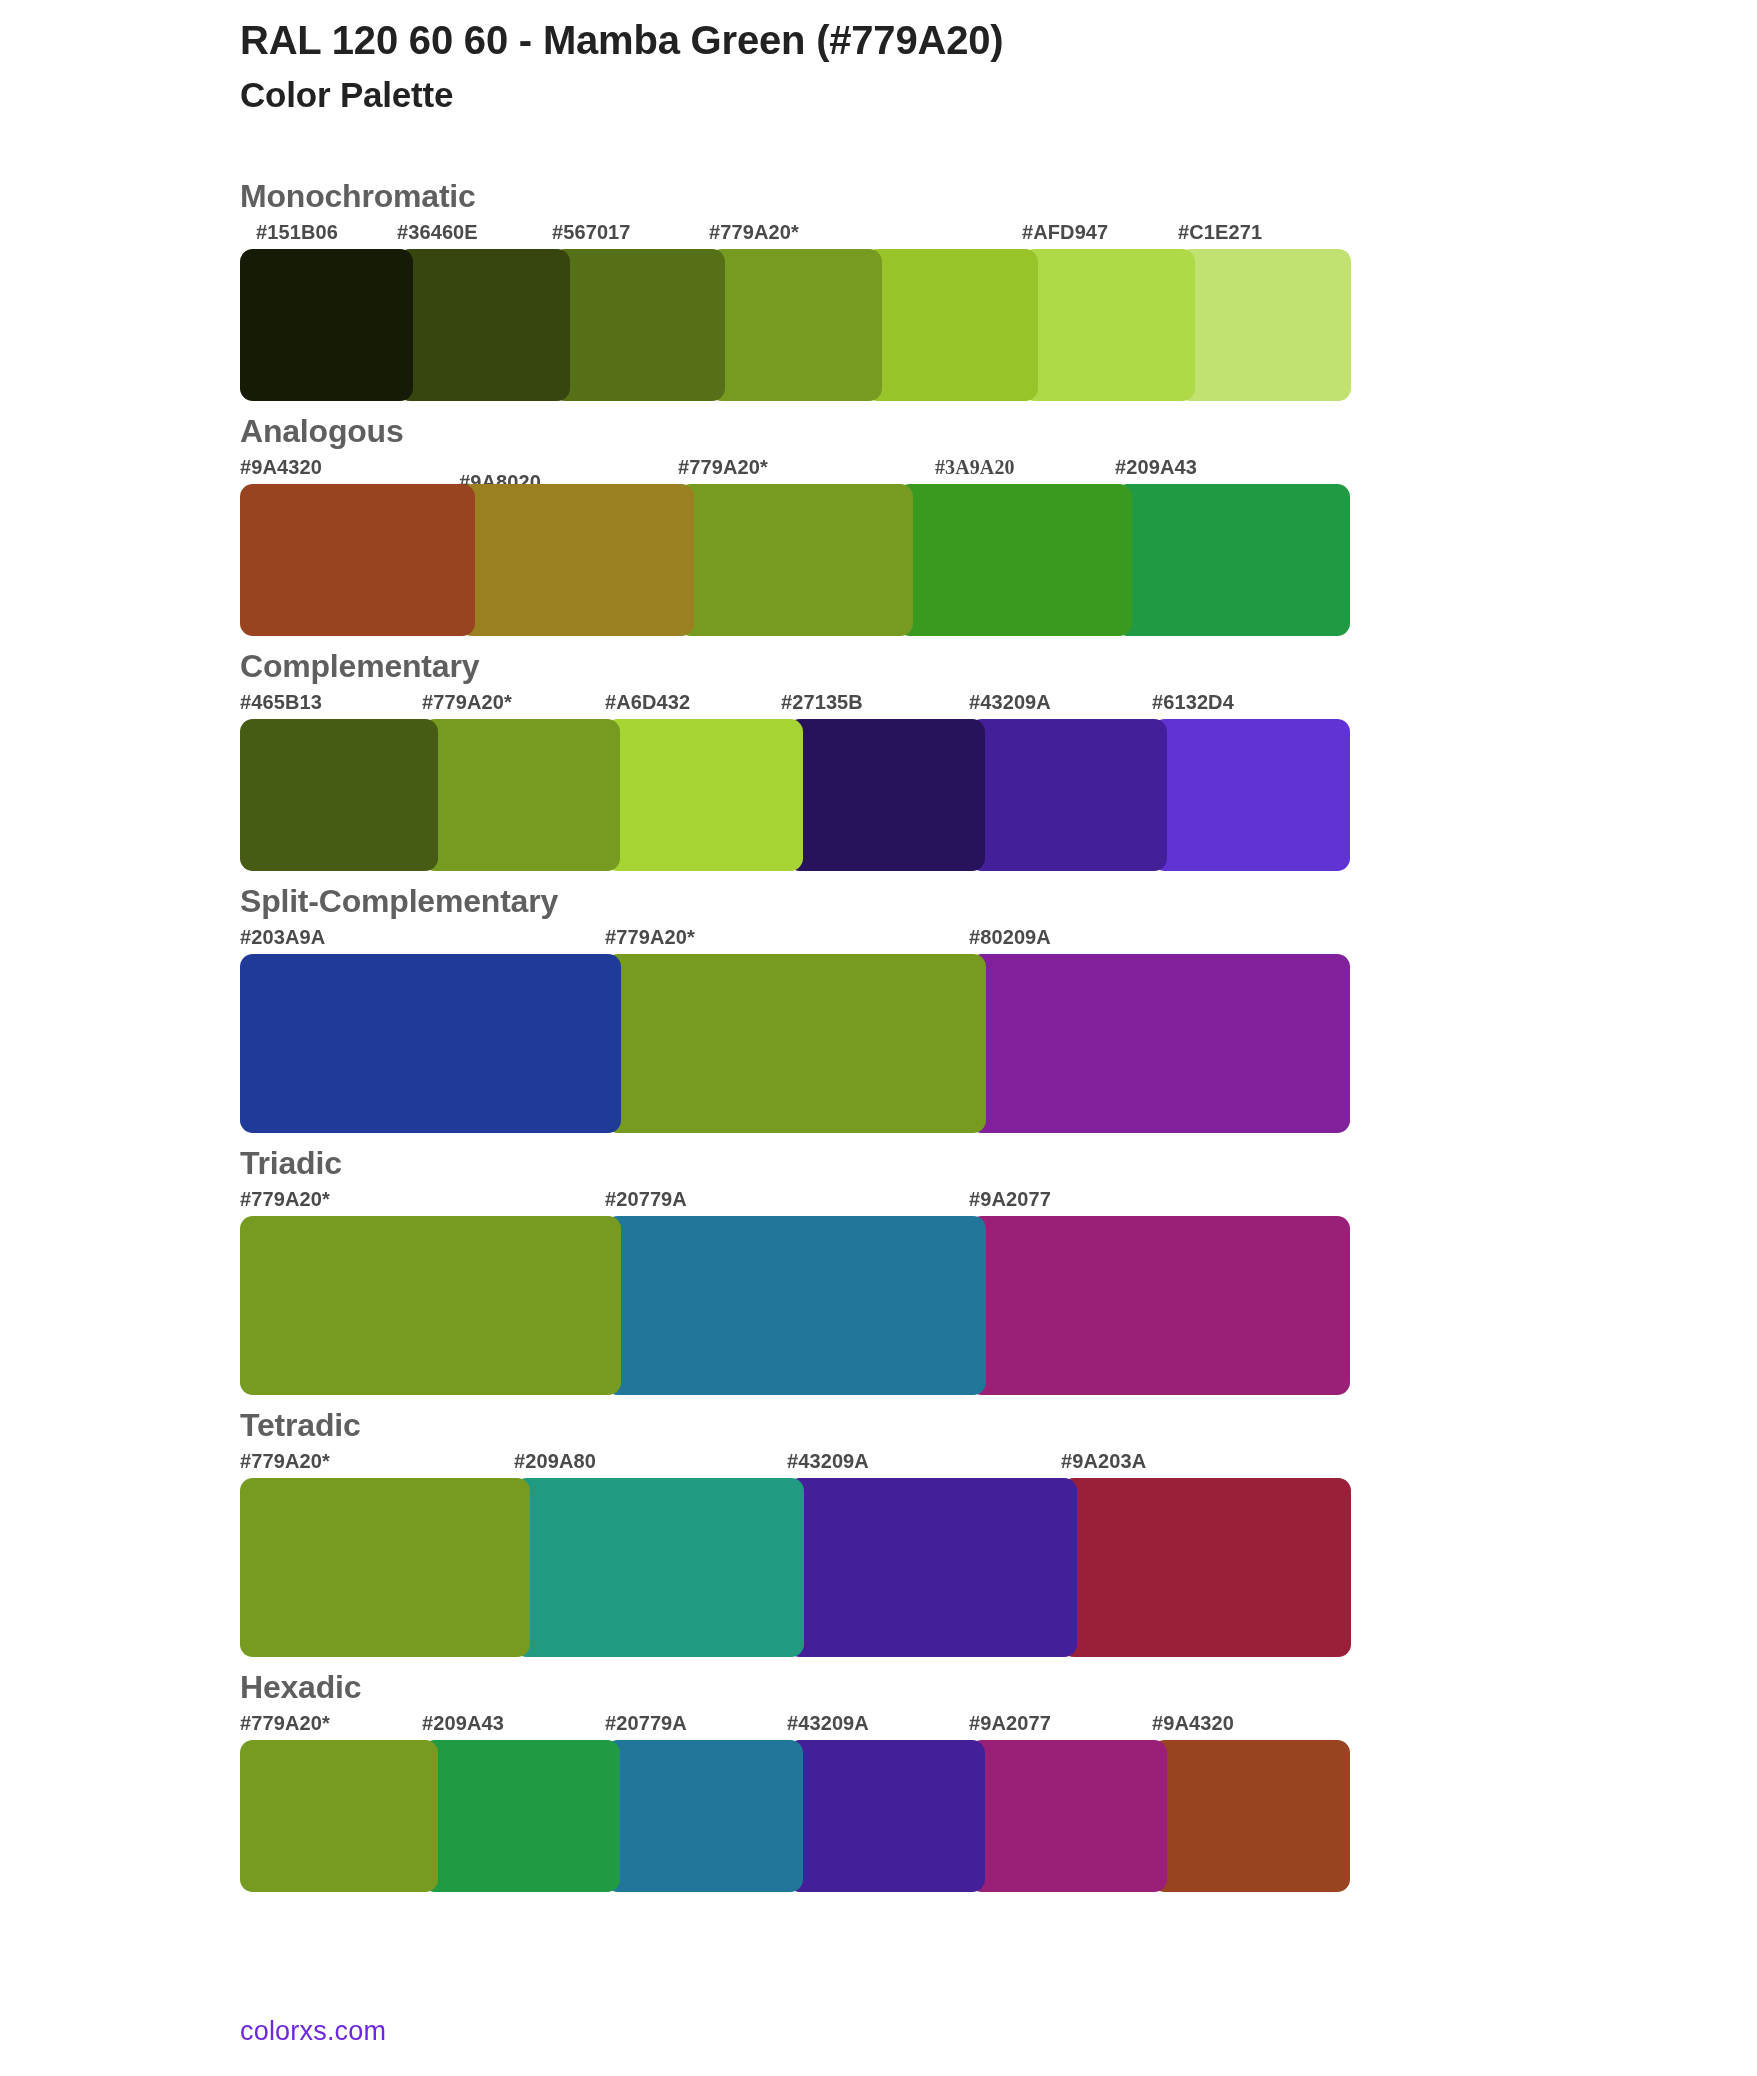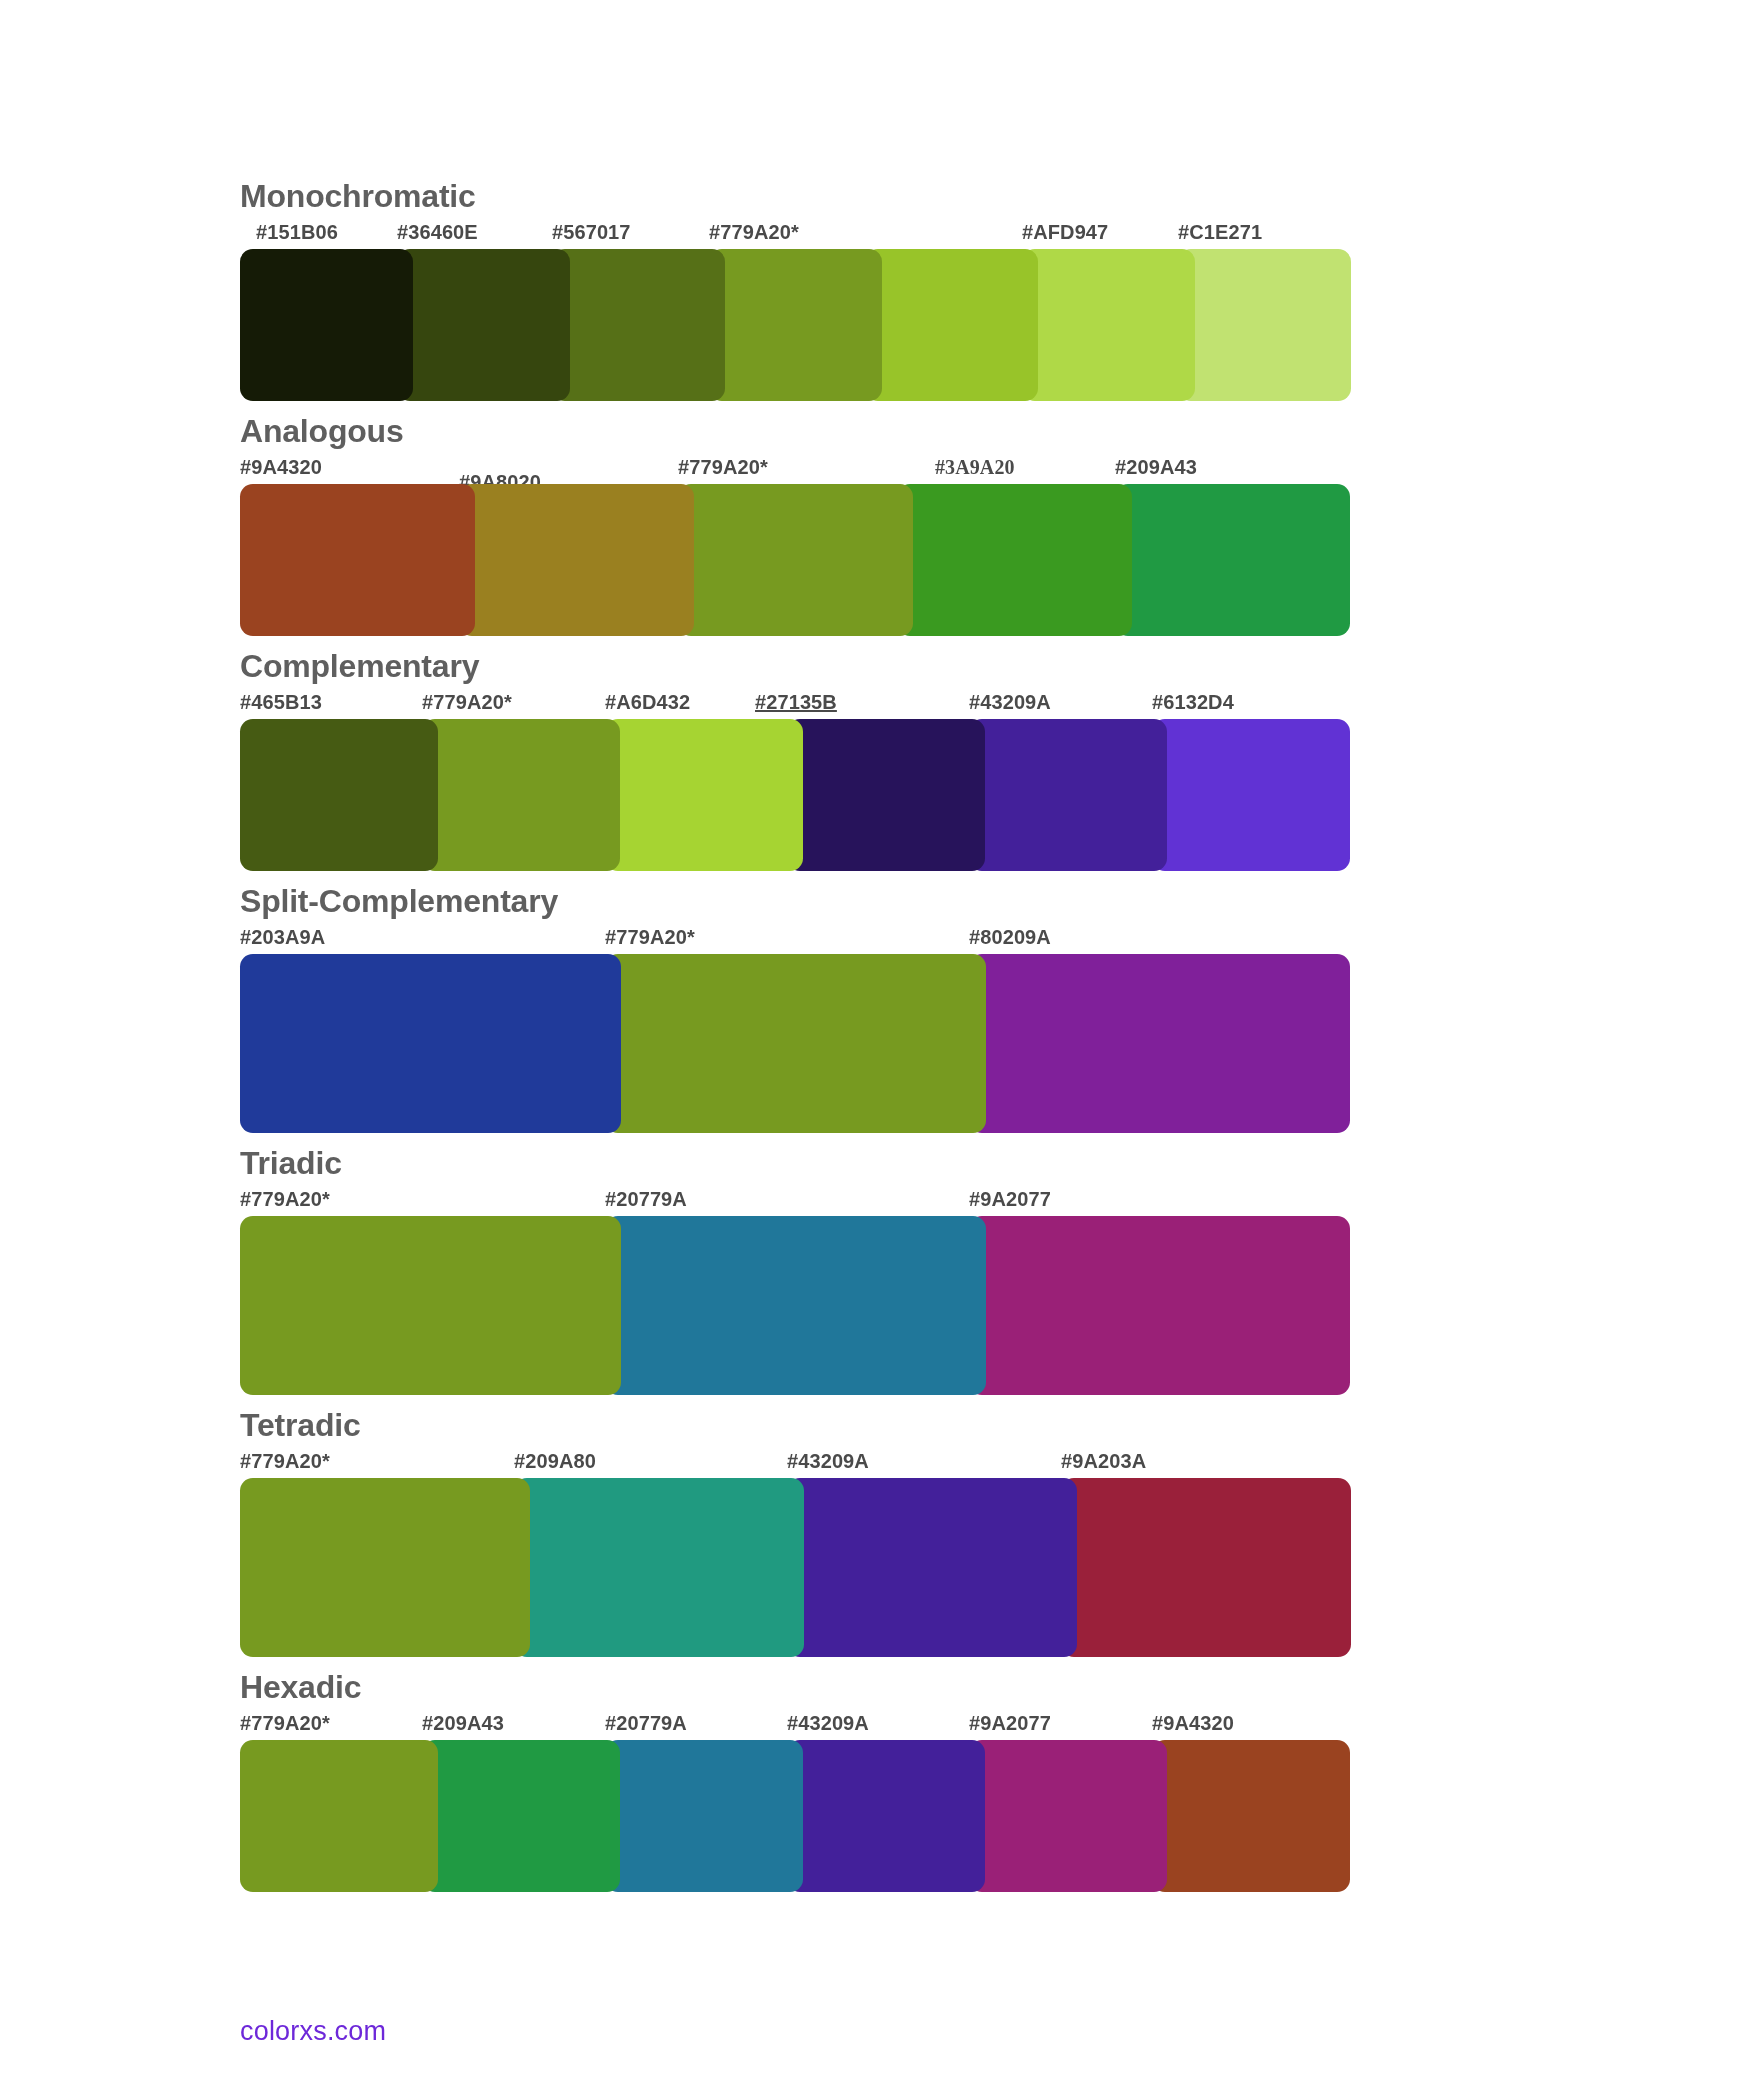--- a/index.html
+++ b/index.html
@@ -110,20 +110,24 @@
     font-weight: normal;
     color: #6d28d9;
     letter-spacing: 0.2px;
   }
 </style>
 </head>
 <body>
 
 <div class="page">
 
+  <div class="header">
+    <h1 class="page-title">RAL 120 60 60 - Mamba Green (#779A20)</h1>
+    <h2 class="page-subtitle">Color Palette</h2>
+  </div>
 
   <div class="sections" id="sections-root">
       <div class="section">
         <div class="section-title">Monochromatic</div>
         <div class="swatch-row">
           <div class="swatch-label" style="left: 16px;">#151B06</div>
           <div class="swatch" title="#151B06" style="left: 0px; width: 173px; background: rgb(21, 27, 6); z-index: 7;"></div>
           <div class="swatch-label" style="left: 157px;">#36460E</div>
           <div class="swatch" title="#36460E" style="left: 157px; width: 173px; background: rgb(54, 70, 14); z-index: 6;"></div>
           <div class="swatch-label" style="left: 312px;">#567017</div>
@@ -155,21 +159,21 @@
       </div>
       <div class="section">
         <div class="section-title">Complementary</div>
         <div class="swatch-row">
           <div class="swatch-label" style="left: 0px;">#465B13</div>
           <div class="swatch" title="#465B13" style="left: 0px; width: 198px; background: rgb(70, 91, 19); z-index: 6;"></div>
           <div class="swatch-label" style="left: 182px;">#779A20*</div>
           <div class="swatch" title="#779A20*" style="left: 182px; width: 198px; background: rgb(119, 154, 32); z-index: 5;"></div>
           <div class="swatch-label" style="left: 365px;">#A6D432</div>
           <div class="swatch" title="#A6D432" style="left: 365px; width: 198px; background: rgb(166, 212, 50); z-index: 4;"></div>
-          <div class="swatch-label" style="left: 515px; text-decoration: underline;">#27135B</div>
+          <div class="swatch-label" style="left: 541px;">#27135B</div>
           <div class="swatch" title="#27135B" style="left: 547px; width: 198px; background: rgb(39, 19, 91); z-index: 3;"></div>
           <div class="swatch-label" style="left: 729px;">#43209A</div>
           <div class="swatch" title="#43209A" style="left: 729px; width: 198px; background: rgb(67, 32, 154); z-index: 2;"></div>
           <div class="swatch-label" style="left: 912px;">#6132D4</div>
           <div class="swatch" title="#6132D4" style="left: 912px; width: 198px; background: rgb(97, 50, 212); z-index: 1;"></div>
         </div>
       </div>
       <div class="section">
         <div class="section-title">Split-Complementary</div>
         <div class="swatch-row row-tall">

